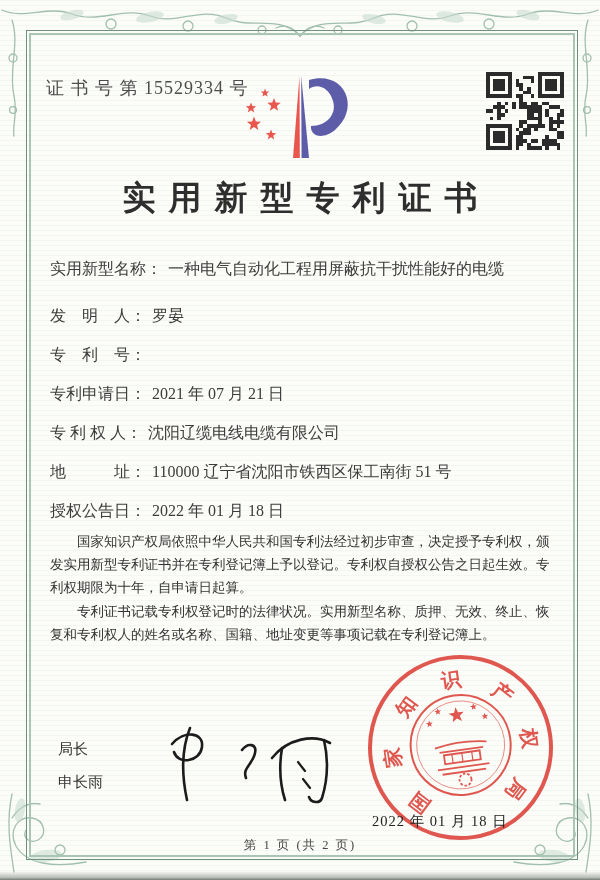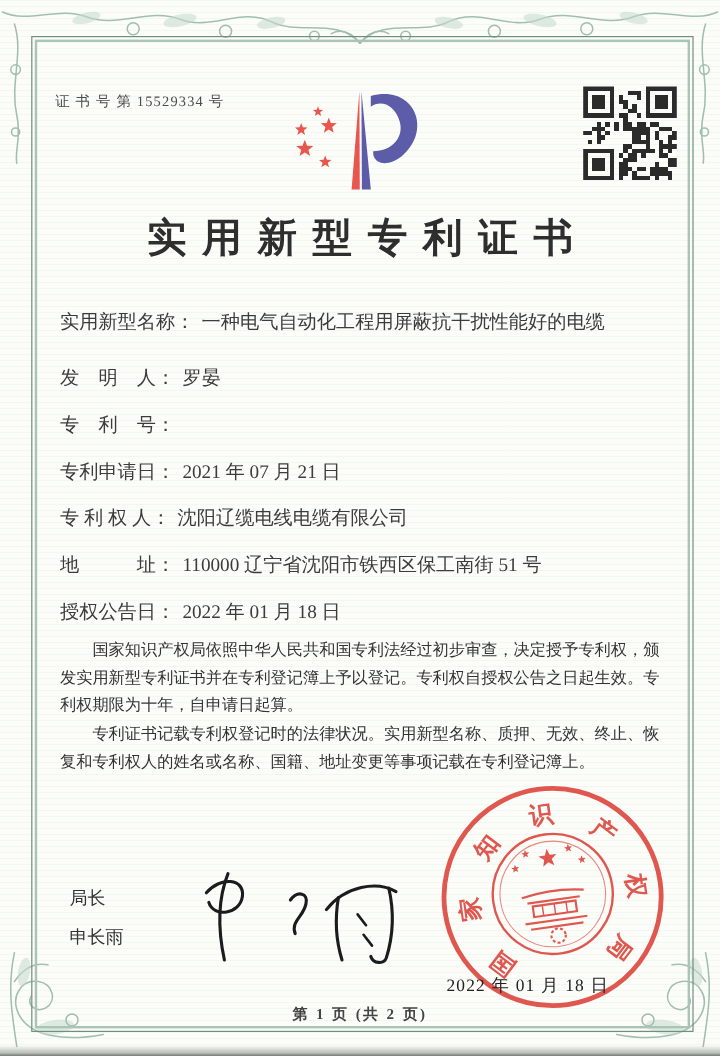--- a/index.html
+++ b/index.html
@@ -19,21 +19,21 @@
     border:1px solid #6f8f7f;pointer-events:none;}
   .frame::after{content:'';position:absolute;inset:2px;border:2px solid #aac5b4;}
   
   .flourish{position:absolute;pointer-events:none;opacity:.95;}
   .fl-top{left:0;top:0;width:600px;height:42px;}
   .fl-corner-bl{left:0;bottom:6px;width:90px;height:90px;}
   .fl-corner-br{right:0;bottom:6px;width:90px;height:90px;transform:scaleX(-1);}
   .fl-side-l{left:2px;top:18px;width:22px;height:120px;}
   .fl-side-r{right:2px;top:18px;width:22px;height:120px;transform:scaleX(-1);}
   
-  .cert-number{position:absolute;left:46px;top:76px;font-size:12px;letter-spacing:1px;color:#4c4c4c;}
+  .cert-number{position:absolute;left:46px;top:76px;font-size:18px;letter-spacing:1px;color:#4c4c4c;}
   .logo{position:absolute;left:233px;top:68px;width:134px;height:98px;}
   .qr{position:absolute;left:486px;top:72px;width:78px;height:78px;}
   .title{position:absolute;left:0;right:0;top:176px;text-align:center;
     font-size:33px;font-weight:600;color:#2e2e2e;letter-spacing:13px;text-indent:13px;}
   
   .fields{position:absolute;left:50px;top:258px;width:505px;font-size:16px;color:#3c3c3c;}
   .field-row{display:flex;line-height:21px;margin-bottom:18px;white-space:nowrap;}
   .field-row.first{margin-bottom:26px;}
   .field-label{flex:0 0 auto;}
   .field-value{margin-left:6px;}
@@ -50,21 +50,21 @@
   
   .seal{position:absolute;left:368px;top:655px;width:185px;height:185px;
     transform:rotate(-8deg);opacity:.92;}
   .seal-ring{position:absolute;inset:0;border:4px solid #dd4a41;border-radius:50%;}
   .seal-char{position:absolute;left:50%;top:50%;width:24px;height:24px;margin:-12px 0 0 -12px;
     color:#dd4a41;font-size:20px;font-weight:700;text-align:center;line-height:24px;}
   .seal-emblem{position:absolute;left:39px;top:28px;width:108px;height:122px;}
   .seal-date{position:absolute;left:372px;top:812px;font-size:14.5px;letter-spacing:1px;color:#222;}
   
   .footer{position:absolute;left:0;right:0;bottom:26px;text-align:center;
-    font-size:12.5px;color:#444;letter-spacing:2px;font-weight:bold;}
+    font-size:12.5px;color:#444;letter-spacing:2px;}
   .stroke-g{stroke:#9dbcaa;fill:none;stroke-width:1.3;stroke-linecap:round;}
   .leaf-g{fill:#c3d9cc;opacity:.55;stroke:none;}
 </style>
 </head>
 <body>
 
 <div class="page">
 
   <svg class="flourish fl-top" viewBox="0 0 600 42">
     <path class="stroke-g" d="M300,36 C280,14 250,30 226,18 C200,6 176,26 150,16 C124,6 98,24 72,14 C48,5 24,20 2,10"></path>

